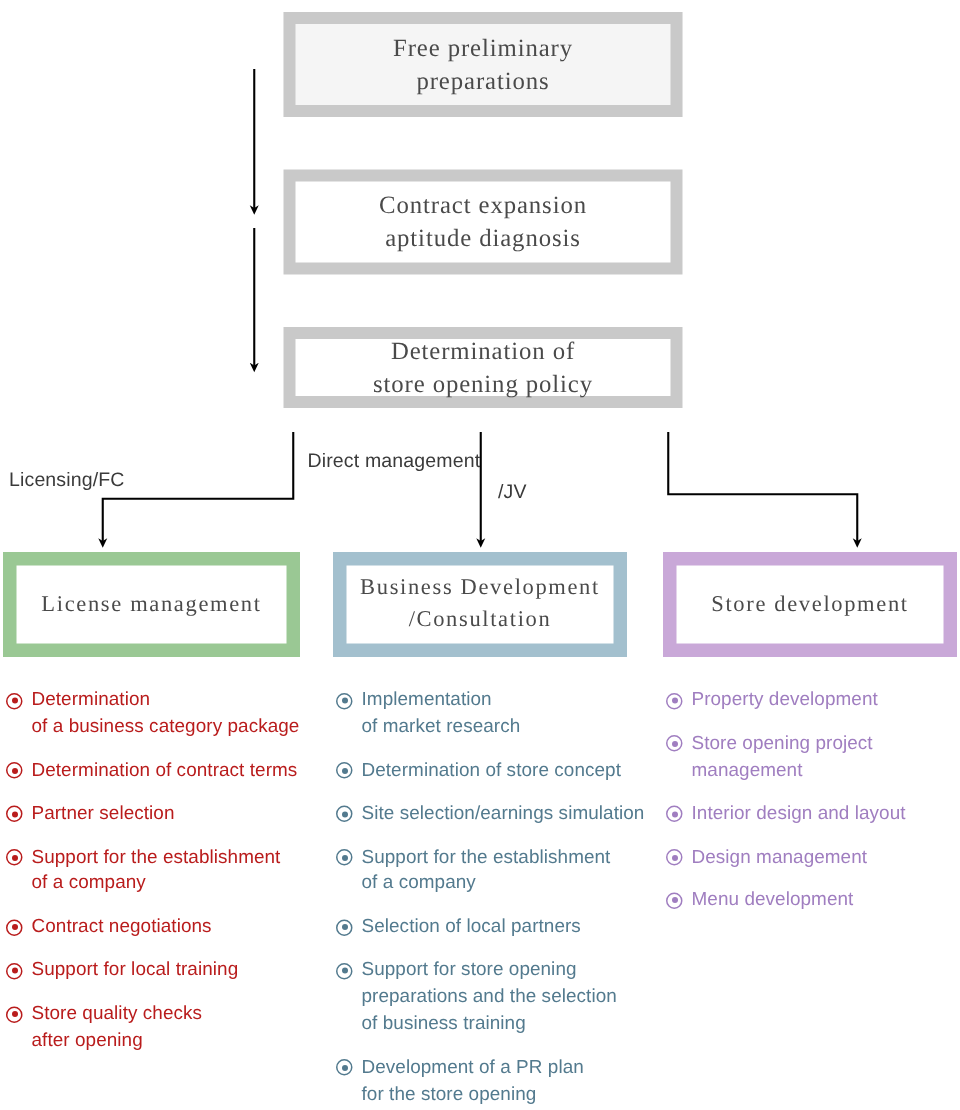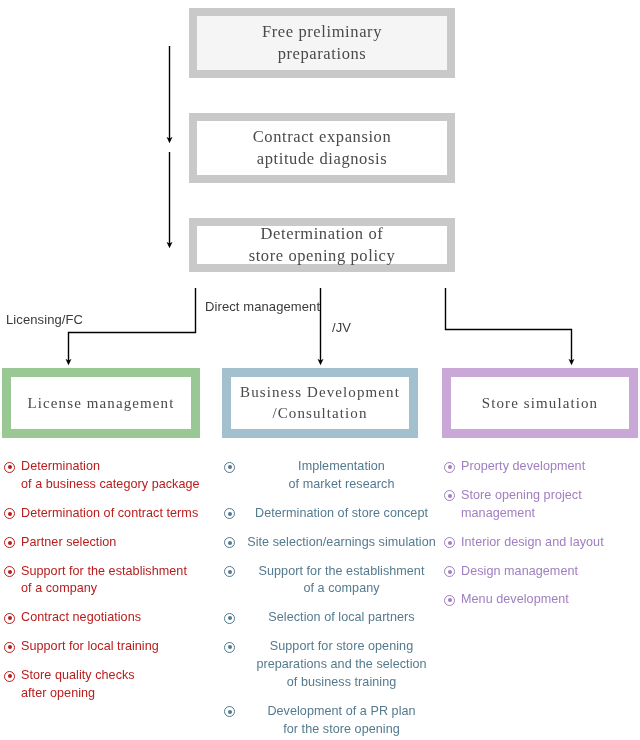--- a/index.html
+++ b/index.html
@@ -126,21 +126,21 @@
     top: 50%;
     transform: translate(-50%, -50%);
     width: 4px;
     height: 4px;
     border-radius: 50%;
     background: currentColor;
   }
   .item-text { display: block; }
 
   #col-list-0, #col-list-0 li { color: #b91c1c; }
-  #col-list-1, #col-list-1 li { color: #537a8e; text-align: center; }
+  #col-list-1, #col-list-1 li { color: #537a8e; }
   #col-list-2, #col-list-2 li { color: #a07ec0; }
 </style>
 </head>
 <body>
 
 <div id="diagram-root">
 
   <svg id="connectors" viewBox="0 0 640 740" width="640" height="740" xmlns="http://www.w3.org/2000/svg">
     <defs>
       <marker id="arrowhead" markerWidth="8" markerHeight="8" refX="3.2" refY="3.6" orient="auto" markerUnits="userSpaceOnUse">
@@ -192,21 +192,21 @@
 
   <div class="col-header" id="col-header-1">
     <div>
       <span class="stage-line">Business Development</span>
       <span class="stage-line">/Consultation</span>
     </div>
   </div>
 
   <div class="col-header" id="col-header-2">
     <div>
-      <span class="stage-line">Store simulation</span>
+      <span class="stage-line">Store development</span>
     </div>
   </div>
 
   <ul class="col-list" id="col-list-0" style="color: rgb(90, 138, 86);">
       <li>
         <span class="bullet-icon"></span>
         <span class="item-text">Determination</span>
         <span class="item-text">of a business category package</span>
       </li>
       <li>

